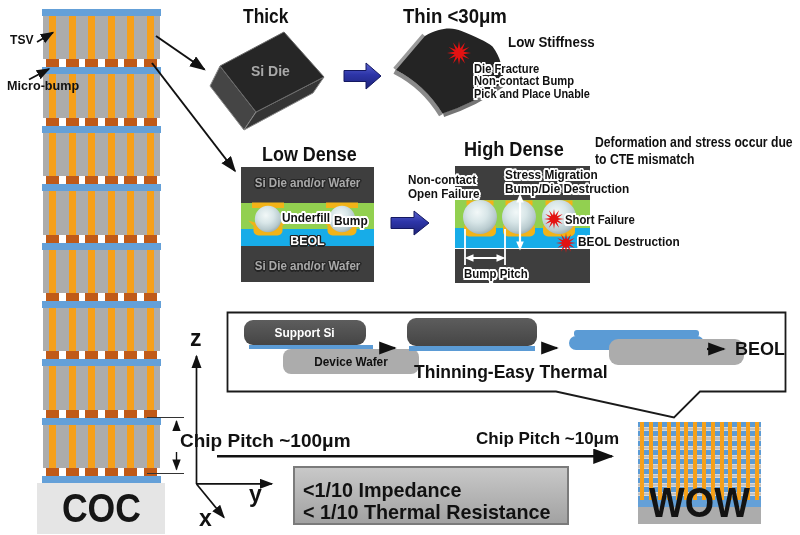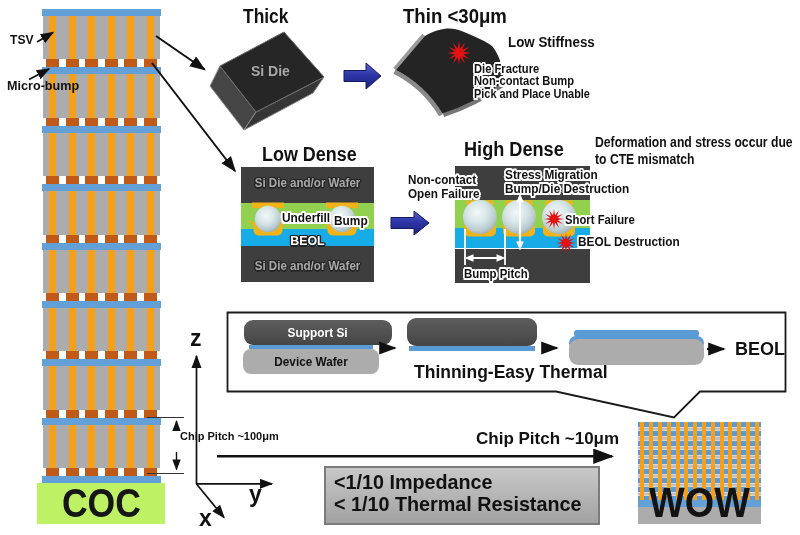--- a/index.html
+++ b/index.html
@@ -18,21 +18,21 @@
              -1px -1px 0 #222,1px -1px 0 #222,-1px 1px 0 #222,1px 1px 0 #222;}
   
   .coc-stack{left:42px;top:9px;width:119px;}
   .coc-unit{width:119px;height:58.4px;}
   .coc-blue{height:7px;background:#64A0D8;}
   .coc-die{height:43.4px;margin:0 1px;background-color:#ACACAC;
     background-image:repeating-linear-gradient(90deg,rgba(0,0,0,0) 0 6.25px,#F6A01A 6.25px 13.25px,rgba(0,0,0,0) 13.25px 19.5px);}
   .coc-bumps{height:8px;margin:0 1px;
     background-image:repeating-linear-gradient(90deg,rgba(0,0,0,0) 0 3.25px,#C05A18 3.25px 16.25px,rgba(0,0,0,0) 16.25px 19.5px);}
   .coc-lastblue{left:42px;top:476.2px;width:119px;height:7px;background:#64A0D8;}
-  .coc-base{left:37px;top:483.2px;width:128px;height:41px;background:#bef264;
+  .coc-base{left:37px;top:483.2px;width:128px;height:51px;background:#e5e5e5;
             display:flex;align-items:center;justify-content:center;}
   .coc-base-label{font-weight:bold;font-size:40px;color:#161616;transform:scaleX(0.89);}
   
   .wow-grid{left:638px;top:422px;width:123px;height:78px;background-color:#E3E3E3;
     background-image:
       repeating-linear-gradient(90deg,rgba(0,0,0,0) 0 2.4px,#F6A01A 2.4px 6.3px,rgba(0,0,0,0) 6.3px 8.8px),
       repeating-linear-gradient(180deg,#5B9BD5 0 5px,#D9D9D9 5px 6px,#C0C0C0 6px 8.3px,#D9D9D9 8.3px 9.3px);}
   .wow-blue{left:638px;top:500px;width:123px;height:7px;background:#64A0D8;}
   .wow-base{left:638px;top:507px;width:123px;height:17px;background:#ACACAC;}
   .wow-label{left:638px;top:478.5px;width:123px;text-align:center;font-weight:bold;font-size:42px;
@@ -43,25 +43,25 @@
   .hd-box{left:455px;top:166px;width:135px;height:117px;}
   .dark-band{background:#3E3E3E;}
   .green-band{background:#92D050;}
   .cyan-band{background:#17ACE8;}
   .band-text{position:absolute;width:100%;text-align:center;font-weight:bold;font-size:13px;}
   
   .rrect{position:absolute;}
   .support{background:linear-gradient(#5d5d5d,#454545);border-radius:9px;color:#fff;
            display:flex;align-items:center;justify-content:center;font-weight:bold;font-size:12.5px;}
   .device{background:#ACACAC;border-radius:8px;color:#101010;
-          display:flex;align-items:center;justify-content:center;font-weight:bold;font-size:12.5px;}
+          display:flex;align-items:center;justify-content:center;font-weight:bold;font-size:12.5px;margin-left:40px;}
   .blueline{background:#5B9BD5;}
   
   .info-box{left:293px;top:466px;width:276px;height:59px;background:linear-gradient(#C8C8C8,#A2A2A2);
-            border:2px solid #7B7B7B;box-sizing:border-box;padding:3px 0 0 8px;margin-left:31px;}
+            border:2px solid #7B7B7B;box-sizing:border-box;padding:11px 0 0 8px;}
   .info-line{font-weight:bold;font-size:21px;color:#111;line-height:1.06;transform:scaleX(0.94);transform-origin:0 50%;white-space:nowrap;}
   svg{position:absolute;left:0;top:0;}
   .noptr{pointer-events:none;}
 </style>
 </head>
 <body>
 
 <div class="canvas">
 
   <svg width="800" height="535" viewBox="0 0 800 535" class="noptr">
@@ -126,21 +126,21 @@
     <div class="band dark-band" style="top:79px;height:35.5px;"></div>
   </div>
 
   <div class="abs hd-box">
     <div class="band dark-band" style="top:0;height:34px;"></div>
     <div class="band green-band" style="top:34px;height:28.3px;"></div>
     <div class="band cyan-band" style="top:62.3px;height:20.2px;"></div>
     <div class="band dark-band" style="top:82.5px;height:34.5px;"></div>
   </div>
 
-  <div class="rrect support" style="left:244px;top:320px;width:148px;height:25px;">
+  <div class="rrect support" style="left:244px;top:320px;width:122px;height:25px;">
     <span style="transform:scaleX(0.95);">Support Si</span>
   </div>
   <div class="rrect blueline" style="left:249px;top:345px;width:124px;height:4px;"></div>
   <div class="rrect device" style="left:243px;top:349px;width:136px;height:25px;">
     <span style="transform:scaleX(0.94);">Device Wafer</span>
   </div>
 
   <div class="rrect support" style="left:407px;top:318px;width:130px;height:28px;"></div>
   <div class="rrect blueline" style="left:409px;top:346px;width:126px;height:5px;"></div>
 
@@ -286,21 +286,21 @@
   <div class="txt outline-w" style="left:504.5px;top:181.6px;font-size:13px;transform:scaleX(0.91);">Bump/Die Destruction</div>
   <div class="txt outline-w" style="left:564.5px;top:213.4px;font-size:13px;transform:scaleX(0.87);">Short Failure</div>
   <div class="txt outline-w" style="left:578px;top:234.8px;font-size:13px;transform:scaleX(0.91);">BEOL Destruction</div>
   <div class="txt outline-w" style="left:463.5px;top:267.2px;font-size:13.5px;transform:scaleX(0.85);">Bump Pitch</div>
   <div class="txt" style="left:594.5px;top:135.2px;font-size:14.5px;transform:scaleX(0.84);">Deformation and stress occur due</div>
   <div class="txt" style="left:594.5px;top:152.4px;font-size:14.5px;transform:scaleX(0.84);">to CTE mismatch</div>
 
   <div class="txt" style="left:414px;top:363px;font-size:17.5px;">Thinning-Easy Thermal</div>
   <div class="txt" style="left:735px;top:339.5px;font-size:18px;">BEOL</div>
 
-  <div class="txt" style="left:180px;top:431px;font-size:11px;">Chip Pitch ~100μm</div>
+  <div class="txt" style="left:180px;top:431px;font-size:19px;">Chip Pitch ~100μm</div>
   <div class="txt" style="left:476px;top:429.5px;font-size:17px;">Chip Pitch ~10μm</div>
 
   <div class="txt" style="left:190px;top:326px;font-size:23px;">z</div>
   <div class="txt" style="left:249px;top:482px;font-size:23px;">y</div>
   <div class="txt" style="left:199px;top:506px;font-size:23px;">x</div>
 
   <div class="abs wow-label">WOW</div>
 </div>
 
 </body></html>

